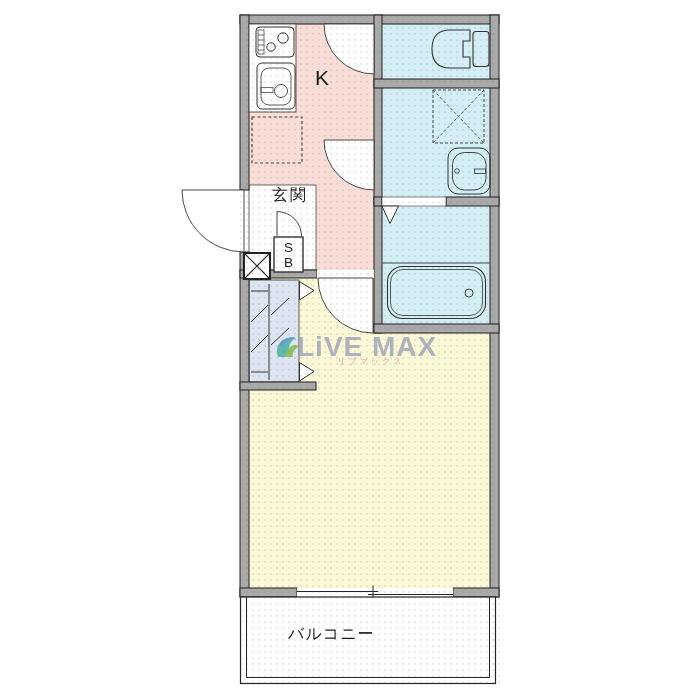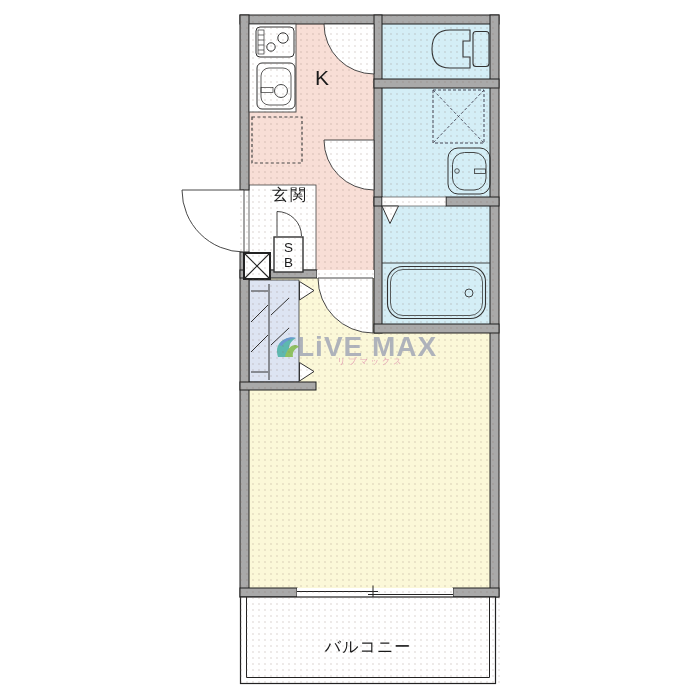--- a/index.html
+++ b/index.html
@@ -20,21 +20,21 @@
   .speckle{
     position:absolute;left:238px;top:13px;width:262px;height:672px;pointer-events:none;
     background-image:radial-gradient(rgba(130,105,95,.14) .8px,transparent .9px);
     background-size:6px 6px;
   }
   #k-label{left:305px;top:66px;width:34px;text-align:center;font-size:21px;}
   #genkan-label{left:250px;top:186px;width:80px;text-align:center;font-size:16px;letter-spacing:2px;}
   #sb-label{left:274px;top:238px;width:29px;height:34px;display:flex;flex-direction:column;
             align-items:center;justify-content:center;font-size:13.5px;line-height:15px;}
   #room-label{left:280px;top:438px;width:186px;text-align:center;font-size:17px;line-height:20px;}
-  #balcony-label{left:288px;top:638px;width:160px;text-align:center;font-size:16px;letter-spacing:1px;}
+  #balcony-label{left:288px;top:625px;width:160px;font-size:16px;letter-spacing:1px;}
   #wm-text{left:297px;top:331px;font-size:28px;font-weight:bold;letter-spacing:1px;
            color:var(--watermark-text,#9da3b5);opacity:.8;white-space:nowrap;}
   #wm-sub{left:337px;top:357px;font-size:8.5px;letter-spacing:2.5px;
           color:var(--watermark-subtext,#e29cb2);opacity:.9;white-space:nowrap;}
 </style>
 </head>
 <body>
 
 <div id="stage">
 

